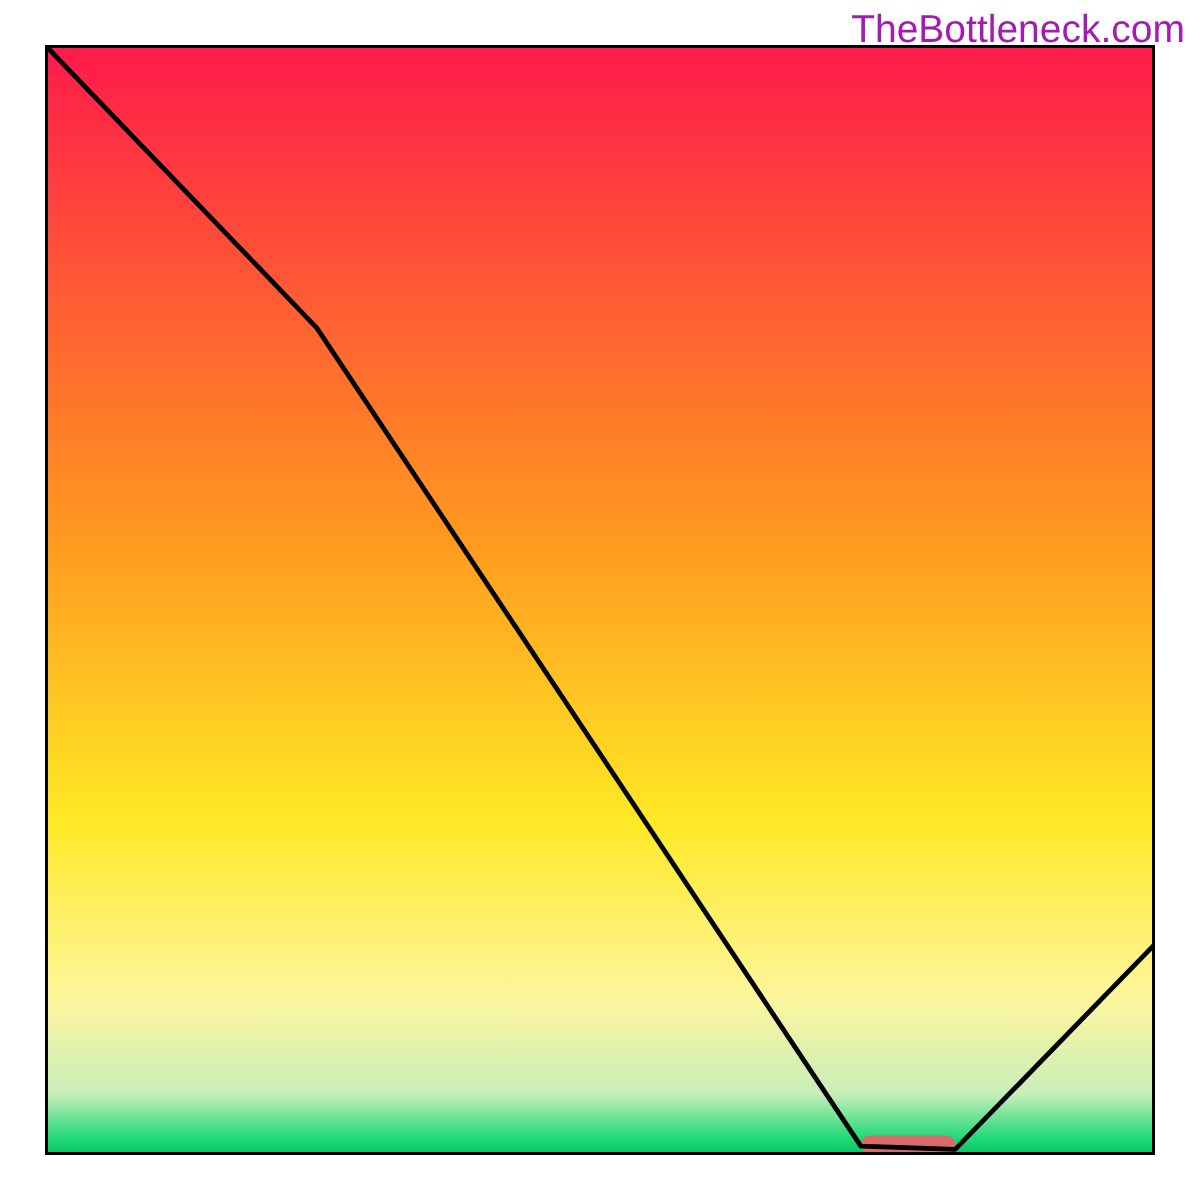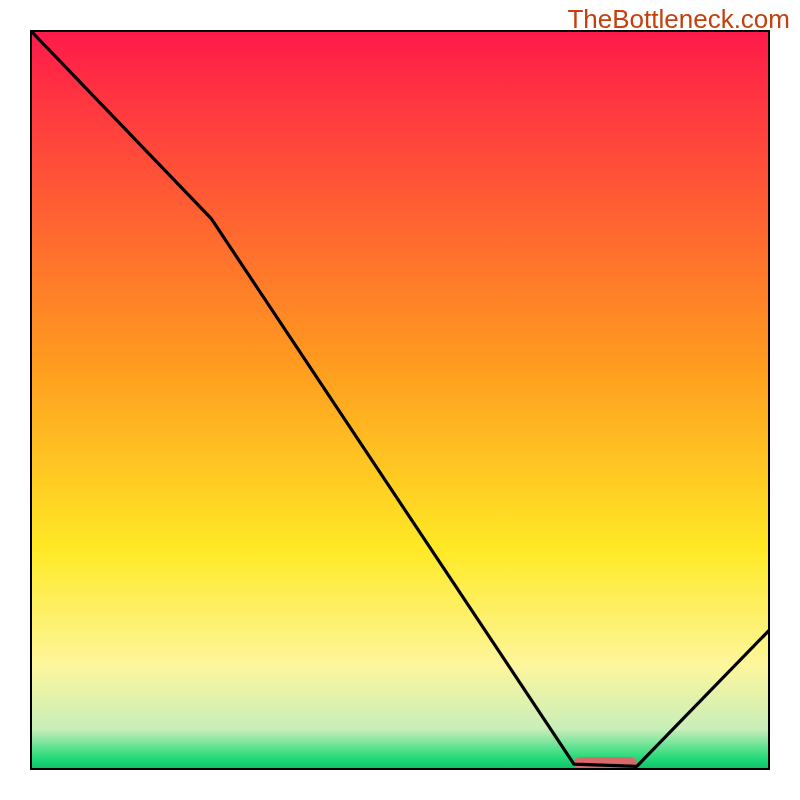--- a/index.html
+++ b/index.html
@@ -13,21 +13,21 @@
   }
   #container {
     position: relative;
     width: 800px;
     height: 800px;
   }
   #watermark {
     position: absolute;
     top: 4px;
     right: 10px;
-    color: #c2410c;
+    color: #a21caf;
     font-size: 26px;
     font-weight: 500;
     z-index: 5;
     pointer-events: none;
   }
   #chart-area {
     position: absolute;
     left: 30px;
     top: 30px;
     width: 740px;

